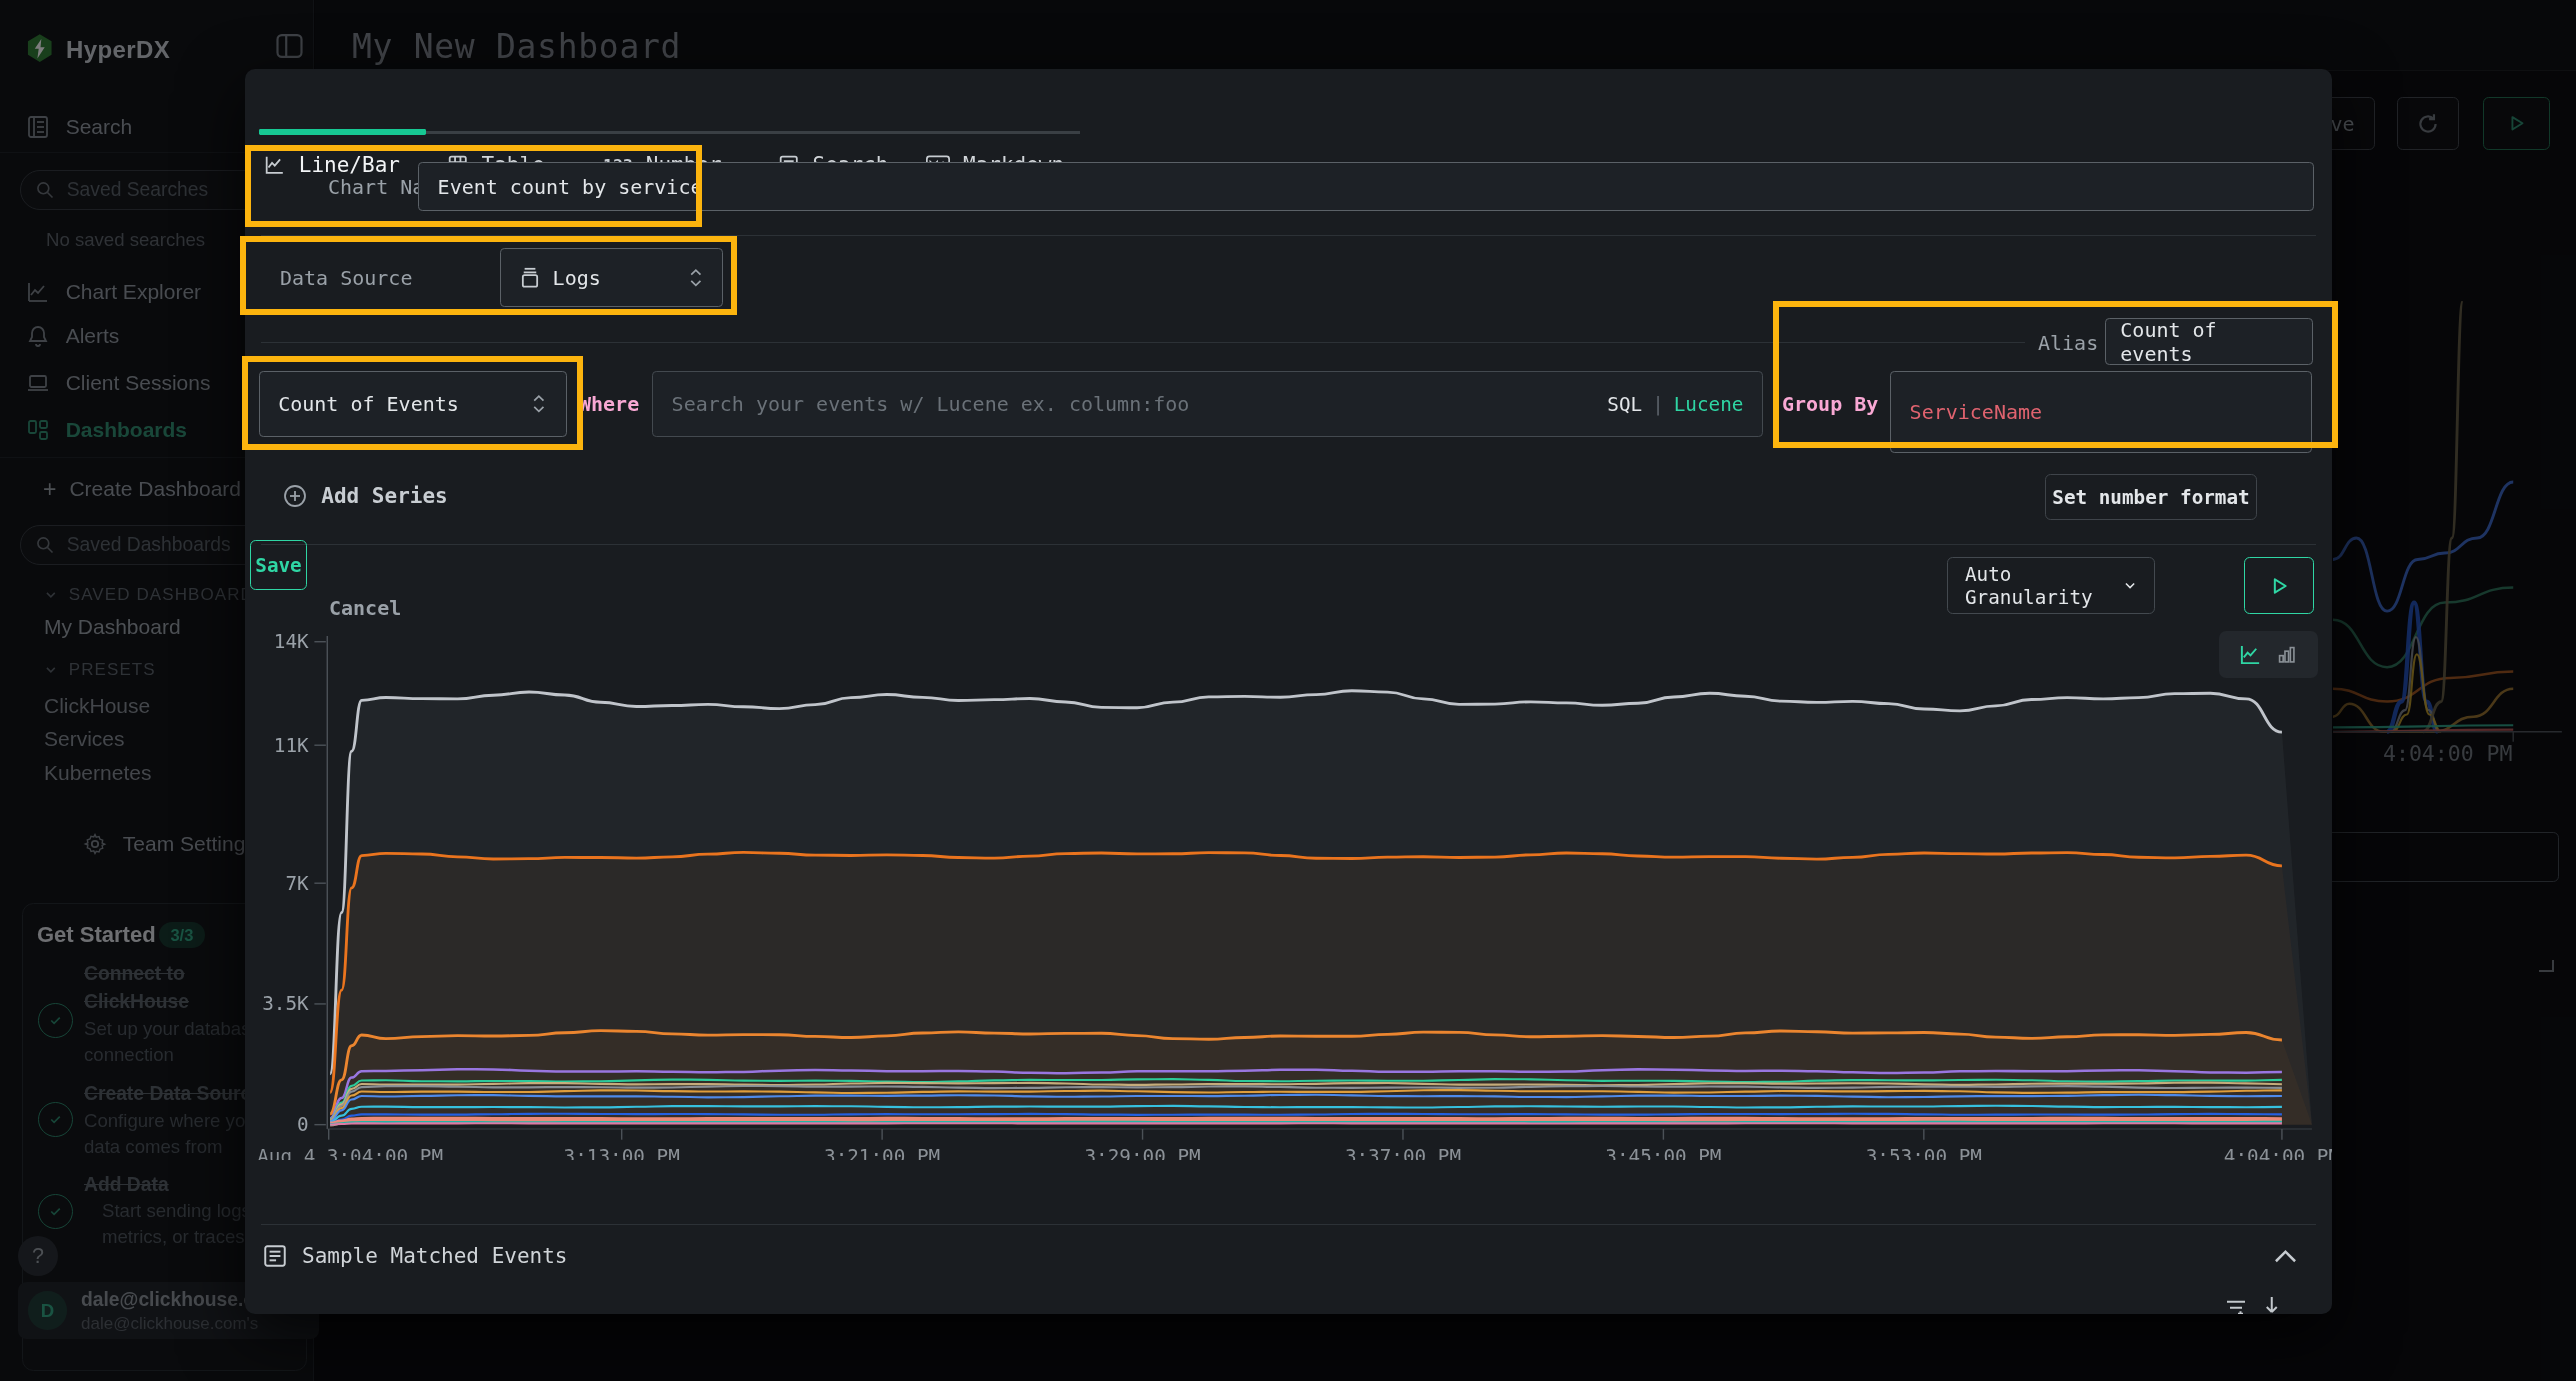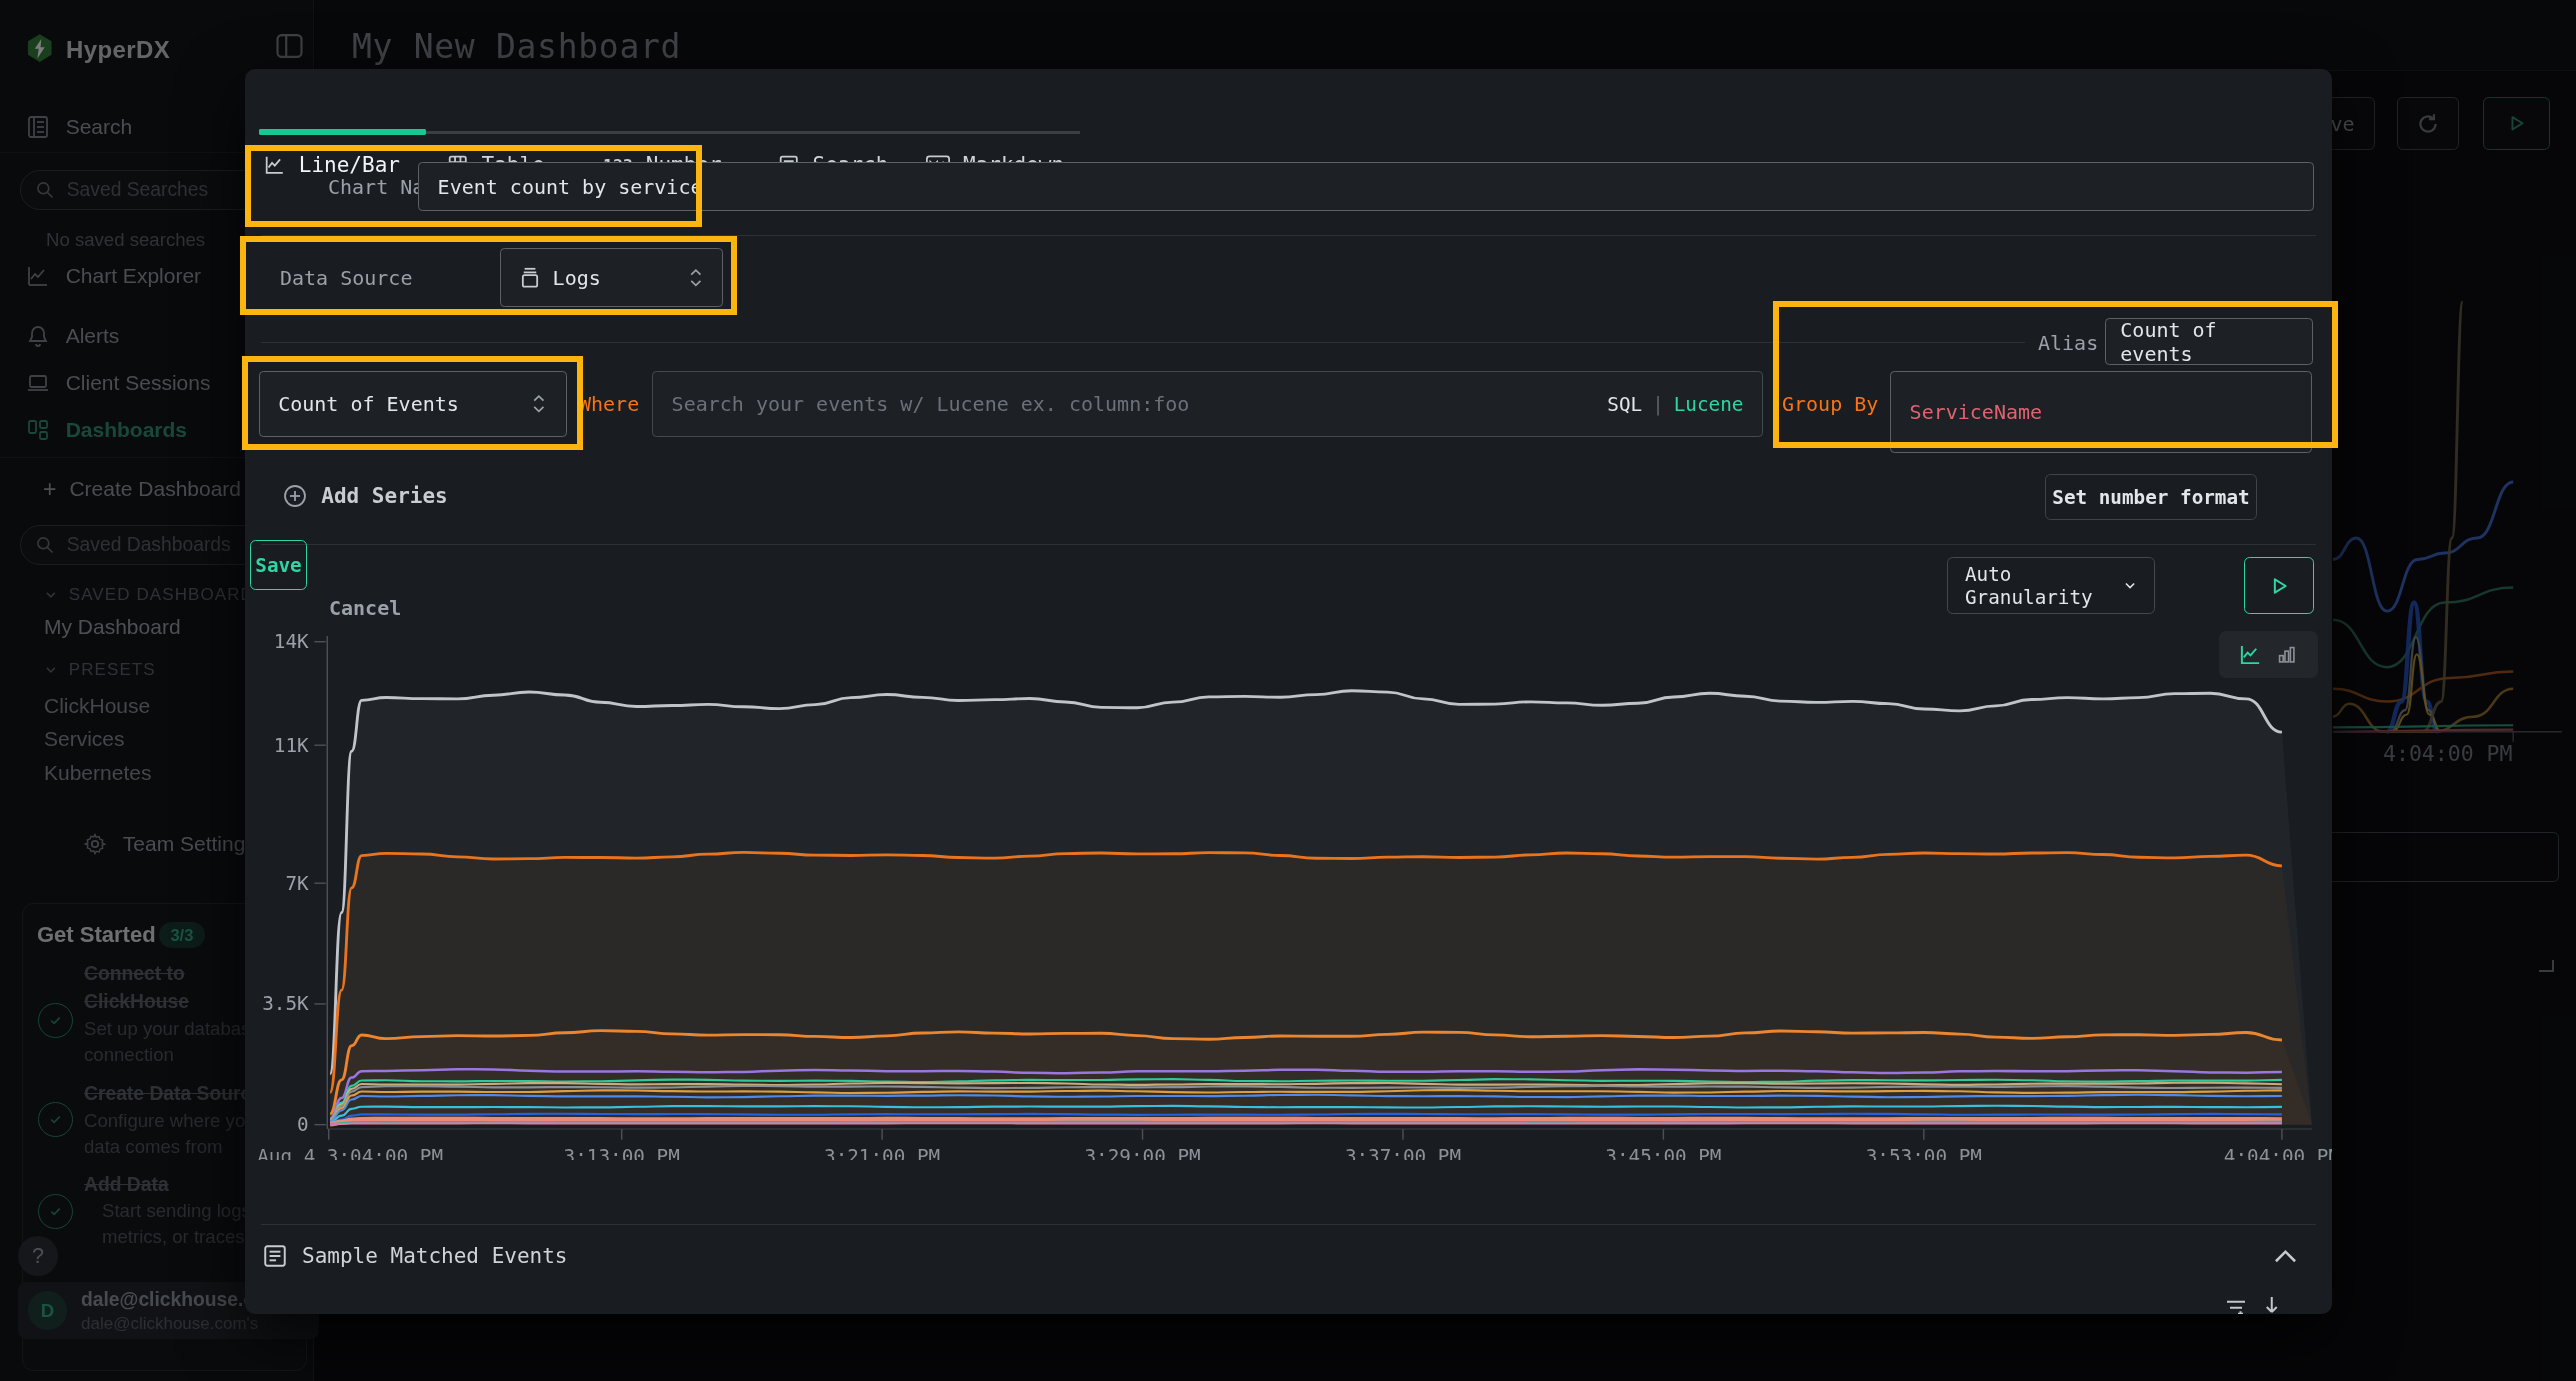--- a/index.html
+++ b/index.html
@@ -44,21 +44,21 @@
   .dim{position:absolute;left:0;top:0;width:2576px;height:1381px;background:rgba(5,6,8,0.52);}
 
   
   .modal{position:absolute;left:245px;top:69px;width:2087px;height:1245px;background:#191c20;border-radius:10px;
          box-shadow:0 21.5px 64px rgba(0,0,0,.75);overflow:hidden;}
   .modal *{box-sizing:border-box;}
   .tab{position:absolute;top:84px;display:flex;align-items:center;gap:13px;color:#d2d6da;font-size:21px;}
   .tab.active{color:#f2f4f6;}
   .tab-ico{color:#c7ccd1;}
   .field-label{position:absolute;color:#9aa1a8;font-size:20px;}
-  .field-label.bold{color:#f97316;font-weight:normal;}
+  .field-label.bold{color:#f9a8d4;font-weight:bold;}
   .inputbox{position:absolute;border:1.4px solid #5b6167;border-radius:4.3px;background:#1d2126;color:#e3e6e9;font-size:20px;
             display:flex;align-items:center;padding:0 18.6px;}
   .inputbox.darker{border-color:#43494f;color:#6a7178;}
   .updown{margin-left:auto;color:#9aa1a8;}
   .divider{position:absolute;height:1.4px;background:#2c3136;}
   .btn{position:absolute;border:1.4px solid #3f444a;border-radius:5.7px;display:flex;align-items:center;justify-content:center;
        color:#e3e6e9;font-size:19.3px;background:transparent;}
   .btn.teal{border-color:#2fd6a4;color:#2fd6a4;font-weight:bold;}
   .link-cancel{position:absolute;color:#9aa1a8;font-weight:bold;font-size:20px;margin-top:43px;}
   .chart-toggle{position:absolute;left:1974px;top:562px;width:99px;height:47px;background:#23272c;border-radius:7.2px;
@@ -108,21 +108,21 @@
     <div class="pill" style="top:170px;">
       <svg width="20" height="20" viewBox="0 0 24 24">
           <circle cx="10" cy="10" r="6.5" fill="none" stroke="#6a7076" stroke-width="2"></circle>
           <line x1="15" y1="15" x2="21" y2="21" stroke="#6a7076" stroke-width="2"></line>
         </svg>
       <span>Saved Searches</span>
     </div>
 
     <div class="abs" style="left:46px;top:229px;color:#5c6269;font-size:18.6px;">No saved searches</div>
 
-    <div class="side-row" style="top:256px;">
+    <div class="side-row" style="top:272px;">
       <svg class="side-ico" viewBox="0 0 24 24">
           <path d="M3 3v18" stroke="currentColor" stroke-width="1.8" fill="none"></path>
           <path d="M3 21h18" stroke="currentColor" stroke-width="1.8" fill="none"></path>
           <path d="M5 15l4-5 3 3 6-7" stroke="currentColor" stroke-width="1.8" fill="none"></path>
         </svg>
       <span class="lbl">Chart Explorer</span>
     </div>
     <div class="side-row" style="top:316px;">
       <svg class="side-ico" viewBox="0 0 24 24">
           <path d="M12 3a6 6 0 0 0-6 6v4l-2 4h16l-2-4V9a6 6 0 0 0-6-6z" fill="none" stroke="currentColor" stroke-width="1.8"></path>

